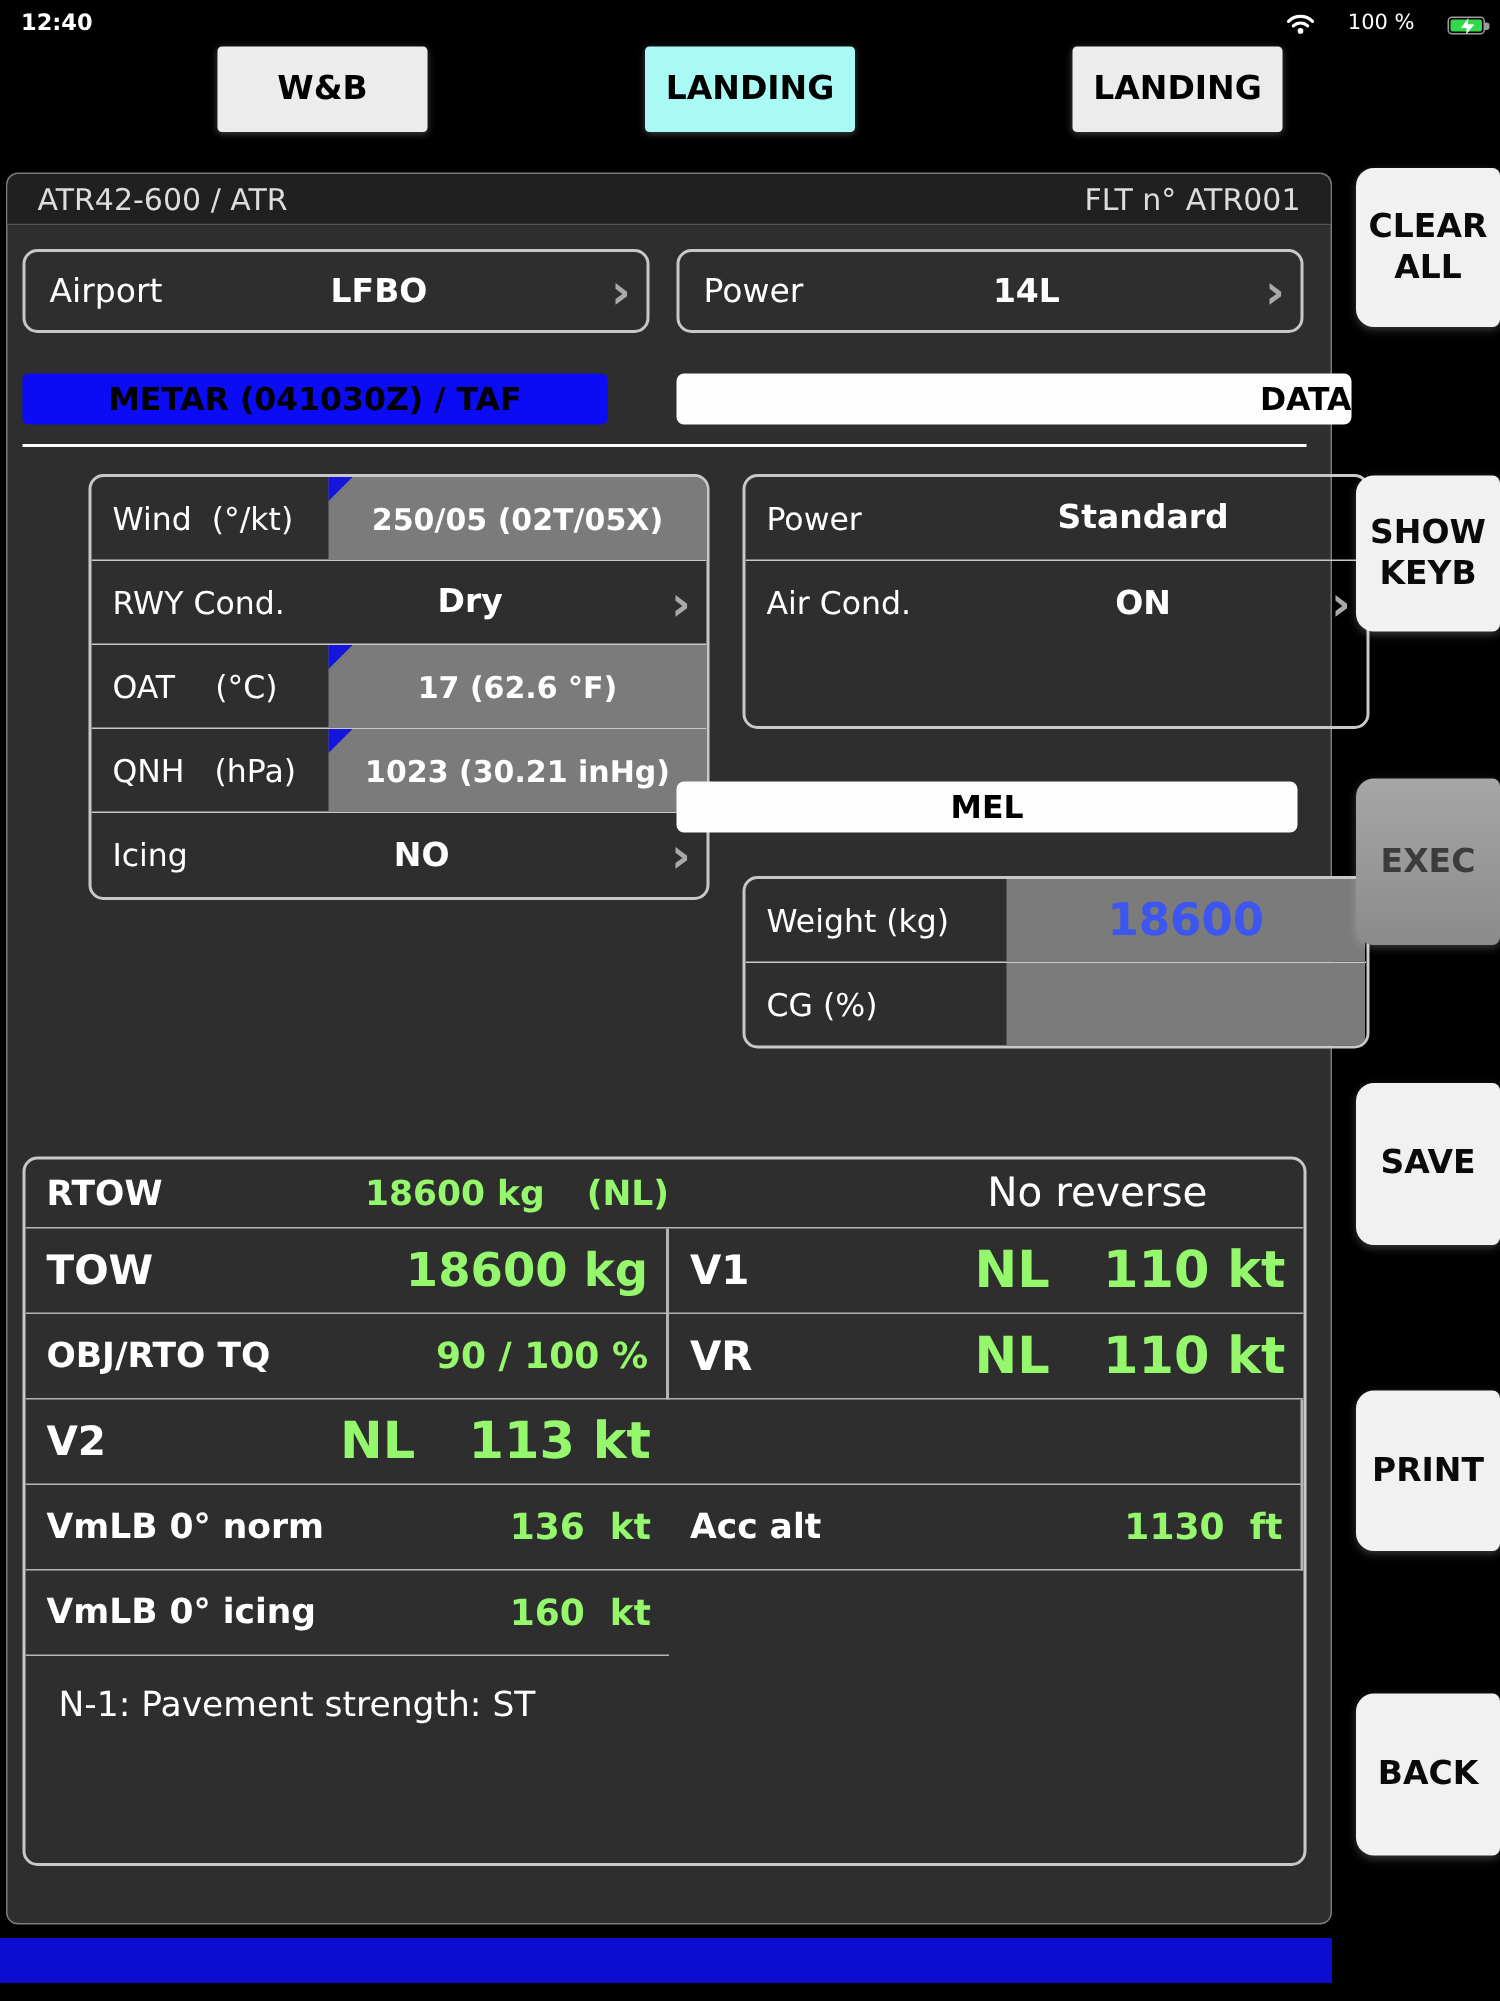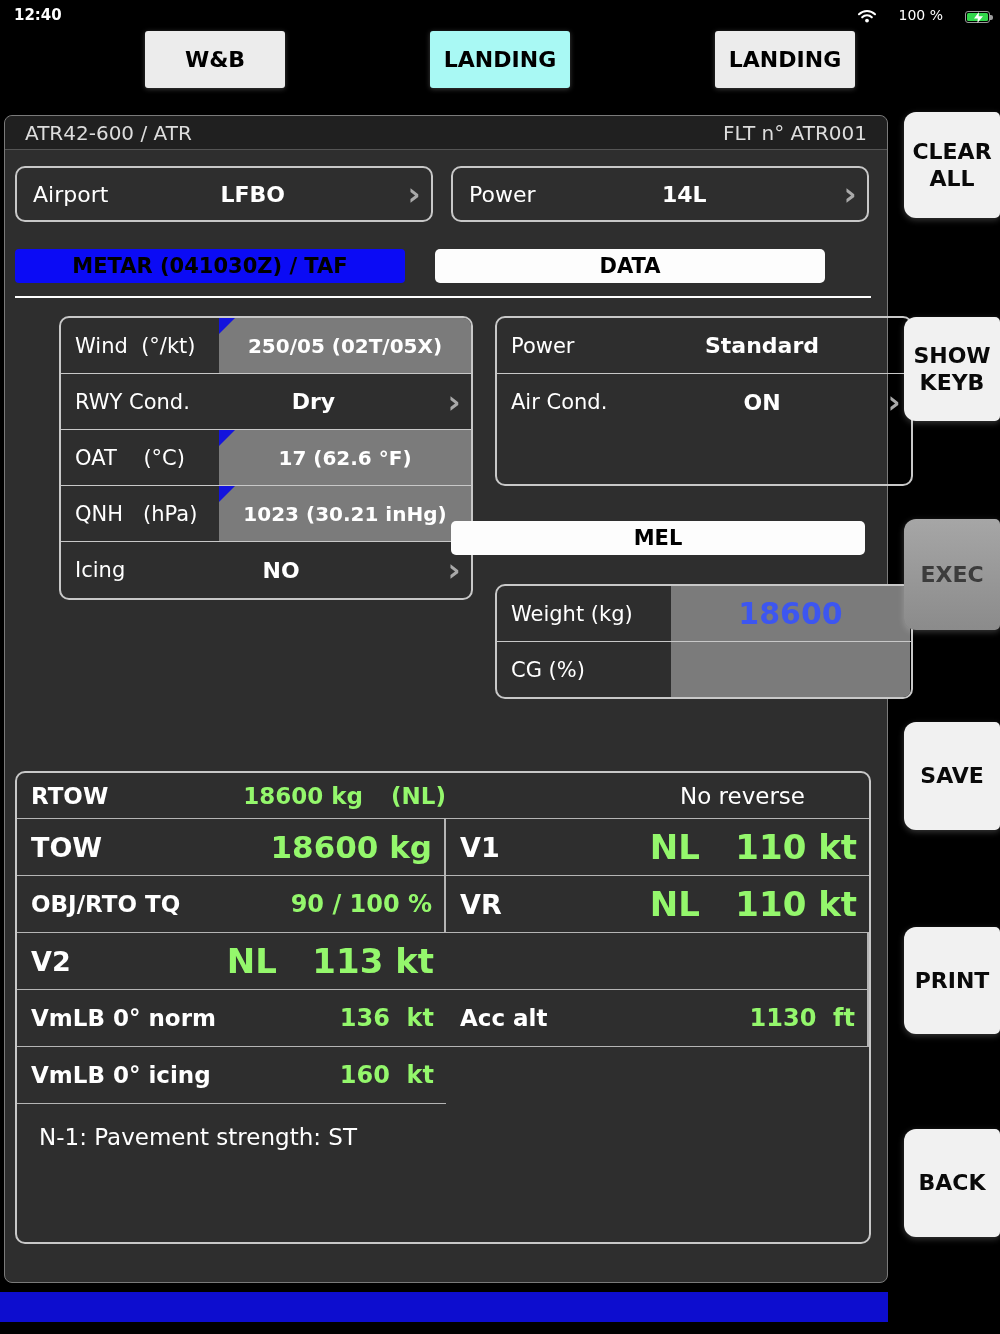--- a/index.html
+++ b/index.html
@@ -70,21 +70,21 @@
   .value-input.wval .vtext{color:var(--value-blue);font-size:30px;}
   .right-group .lbl{width:150px;}
   .spacer34{width:34px;}
   
   .results{position:absolute;left:10px;top:655px;width:856px;height:473px;
     border:2px solid var(--box-border);border-radius:10px;overflow:hidden;}
   .res-header{display:flex;align-items:center;height:46px;border-bottom:1px solid var(--row-line);padding:0 14px;}
   .rtow-lbl{font-size:23px;font-weight:bold;color:#fff;}
   .rtow-val{margin-left:135px;font-size:23px;font-weight:bold;color:var(--green);white-space:pre;}
   .rtow-flag{margin-left:28px;font-size:23px;font-weight:bold;color:var(--green);}
-  .reverse{margin-left:auto;padding-right:50px;font-size:23px;color:#fff;}
+  .reverse{margin-left:auto;padding-right:50px;font-size:27px;color:#fff;}
   .res-grid{display:grid;grid-template-columns:429px 1fr;}
   .res-cell{display:flex;align-items:center;height:57px;border-bottom:1px solid var(--row-line);padding:0 12px 0 14px;}
   .res-cell.left{border-right:2px solid var(--row-line);}
   .rlbl{color:#fff;font-weight:bold;white-space:pre;}
   .rval{margin-left:auto;color:var(--green);font-weight:bold;white-space:pre;}
   .lbl-lg{font-size:27px;} .lbl-md{font-size:23px;}
   .val-xl{font-size:34px;} .val-lg{font-size:31px;} .val-md{font-size:24px;}
   .res-note{grid-column:1 / 3;padding:20px 0 0 22px;color:#fff;font-size:23px;}
   
   .side-btn{position:absolute;left:904px;width:96px;background:var(--btn-white);border:none;cursor:pointer;
@@ -130,21 +130,21 @@
     <span class="val">LFBO</span>
     <span class="chev">›</span>
   </div>
   <div class="select-box" style="left:446px;top:50px;width:418px;">
     <span class="lbl">Power</span>
     <span class="val">14L</span>
     <span class="chev">›</span>
   </div>
 
   <button class="metar-btn">METAR (041030Z) / TAF</button>
-  <button class="white-btn" style="left:430px;top:133px;width:390px;">DATA</button>
+  <button class="white-btn" style="left:446px;top:133px;width:450px;text-align:right;">DATA</button>
 
   <div class="divider"></div>
 
   <div class="group" style="left:10px;top:200px;width:414px;height:284px;">
     <div class="field-row">
       <span class="lbl">Wind  (°/kt)</span>
       <div class="value-input">
         <span class="tri"></span>
         <span class="vtext">250/05 (02T/05X)</span>
       </div>

